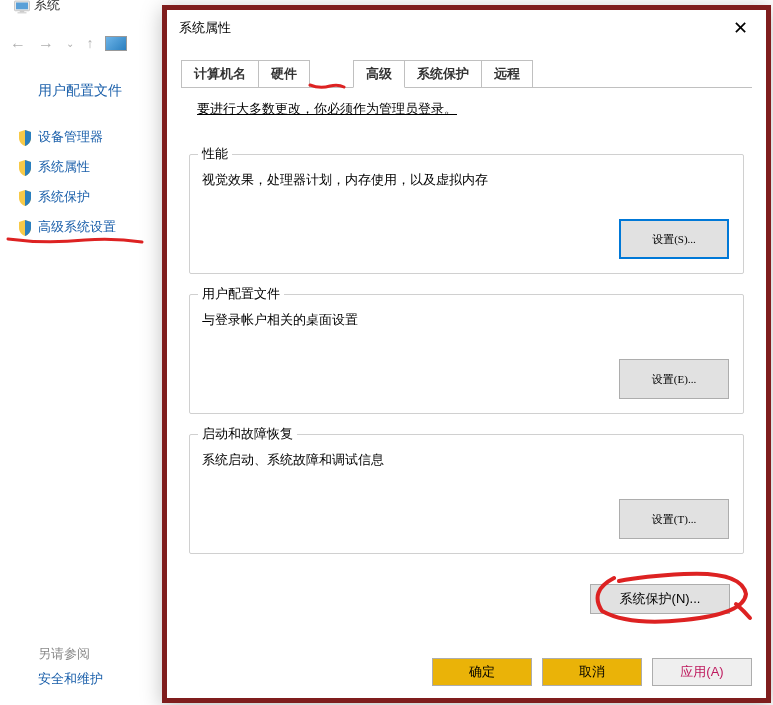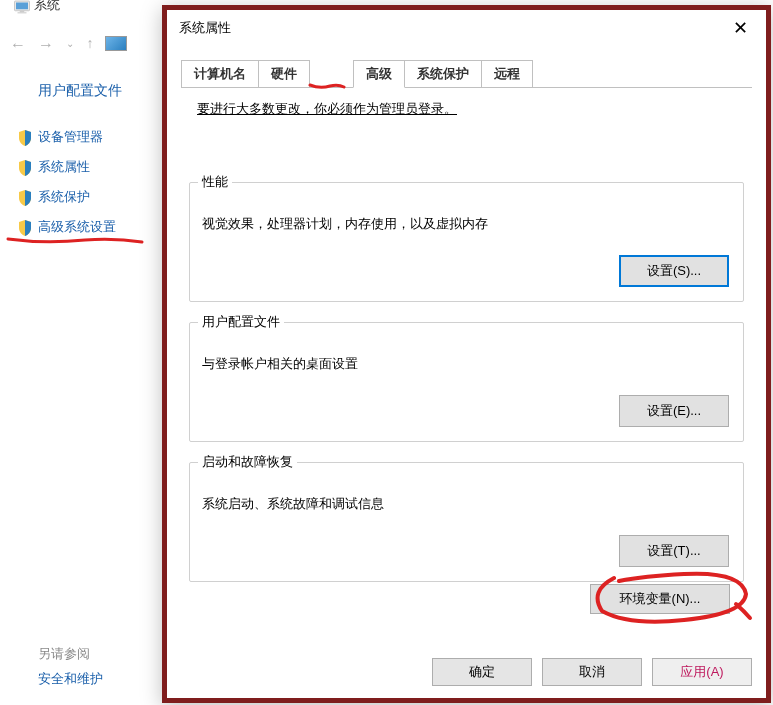--- a/index.html
+++ b/index.html
@@ -170,22 +170,21 @@
       top: 90px;
       font-size: 13px;
       text-decoration: underline;
     }
     .groupbox {
       position: absolute;
       left: 22px;
       right: 22px;
       border: 1px solid #d0d0d0;
       border-radius: 2px;
-      padding: 26px 12px 12px;
-      margin-top: 28px;
+      padding: 10px 12px 12px;
     }
     .groupbox .legend {
       position: absolute;
       top: -10px;
       left: 8px;
       background: #fff;
       padding: 0 4px;
       font-size: 13px;
     }
     .group1 { top: 144px; height: 120px; }
@@ -193,25 +192,25 @@
     .group3 { top: 424px; height: 120px; }
     .group-desc {
       font-size: 13px;
       margin-top: 6px;
     }
     .settings-btn {
       position: absolute;
       right: 14px;
       bottom: 14px;
       width: 110px;
-      height: 32px;
+      height: 40px;
       background: #e1e1e1;
       border: 1px solid #adadad;
-      font-size: 13px;
-      font-family: Liberation Sans, sans-serif;
+      font-size: 11px;
+      font-family: Liberation Serif, serif;
     }
     .settings-btn.focused {
       border: 2px solid #0078d7;
     }
     .env-btn {
       position: absolute;
       right: 36px;
       top: 574px;
       width: 140px;
       height: 30px;
@@ -231,21 +230,21 @@
     .bottom-btns {
       position: absolute;
       bottom: 12px;
       right: 14px;
       display: flex;
       gap: 10px;
     }
     .std-btn {
       width: 100px;
       height: 28px;
-      background: #e5e5e5;
+      background: #eab308;
       border: 1px solid #adadad;
       font-size: 13px;
       font-family: inherit;
     }
     .std-btn.disabled {
       color: #be185d;
       background: #efefef;
     }
   </style>
 </head>
@@ -341,21 +340,21 @@
     <div class="group-desc">与登录帐户相关的桌面设置</div>
     <button class="settings-btn">设置(E)...</button>
   </div>
 
   <div class="groupbox group3">
     <div class="legend">启动和故障恢复</div>
     <div class="group-desc">系统启动、系统故障和调试信息</div>
     <button class="settings-btn">设置(T)...</button>
   </div>
 
-  <button class="env-btn">环境变量(N)...</button>
+  <button class="env-btn">系统保护(N)...</button>
 
   <svg class="red-circle" viewBox="0 0 170 60" preserveAspectRatio="none">
     <path d="M30 12 Q5 25 18 45 Q45 60 100 54 Q160 48 162 28 Q158 5 100 8 Q60 10 35 15" stroke="#d22" stroke-width="4" fill="none" stroke-linecap="round"></path>
     <path d="M152 38 Q160 45 166 52" stroke="#d22" stroke-width="4" fill="none" stroke-linecap="round"></path>
   </svg>
 
   <div class="bottom-btns">
     <button class="std-btn">确定</button>
     <button class="std-btn">取消</button>
     <button class="std-btn disabled">应用(A)</button>

